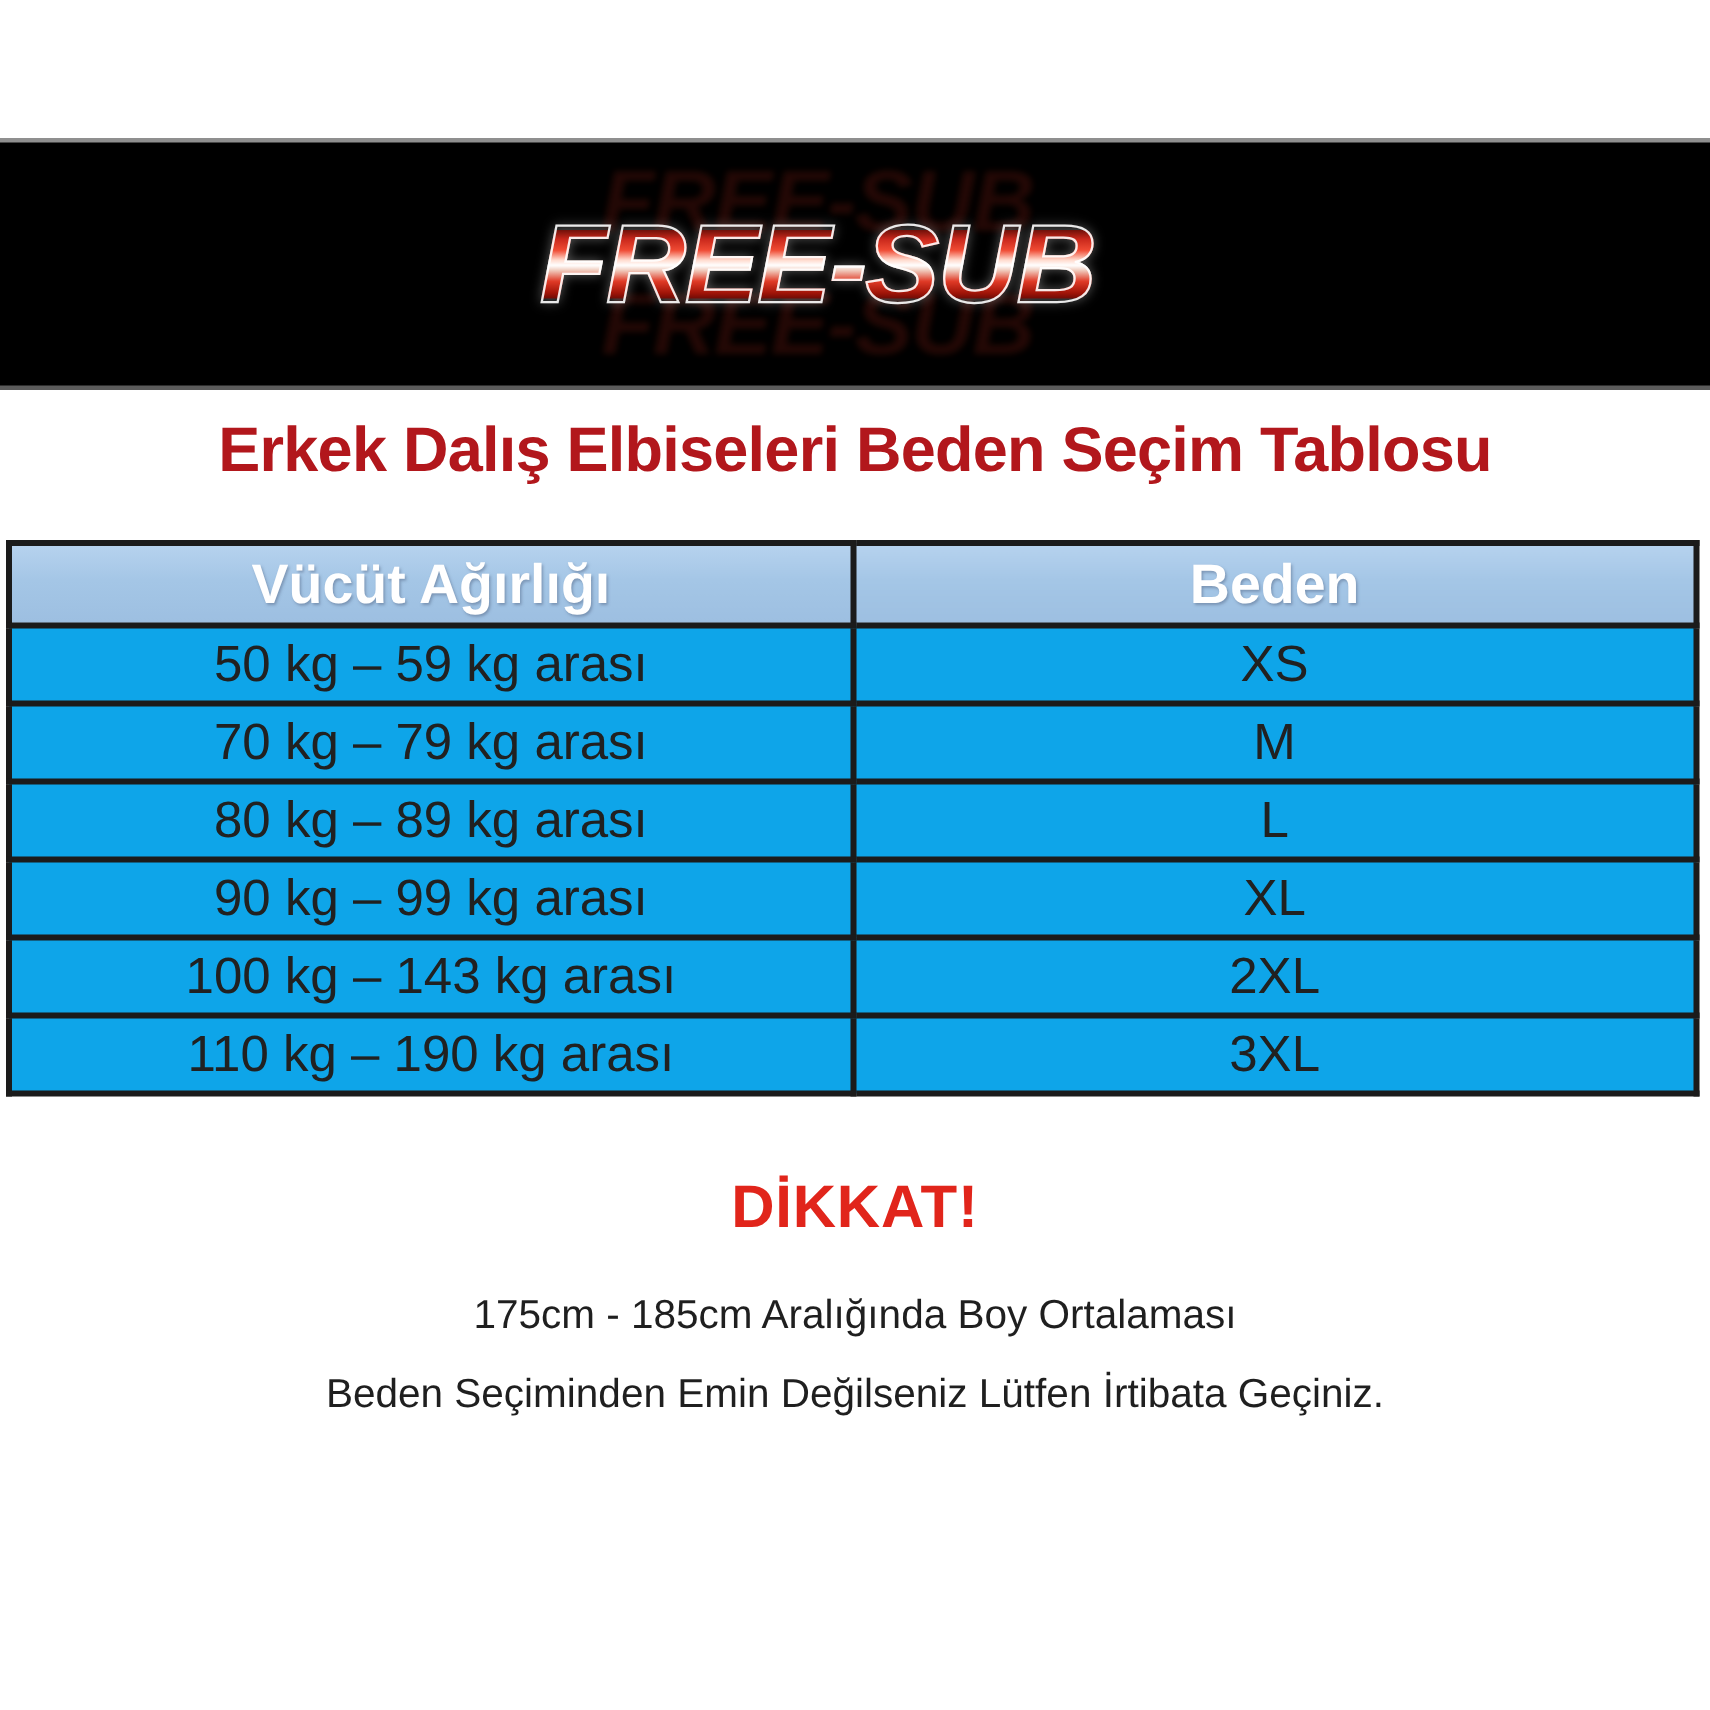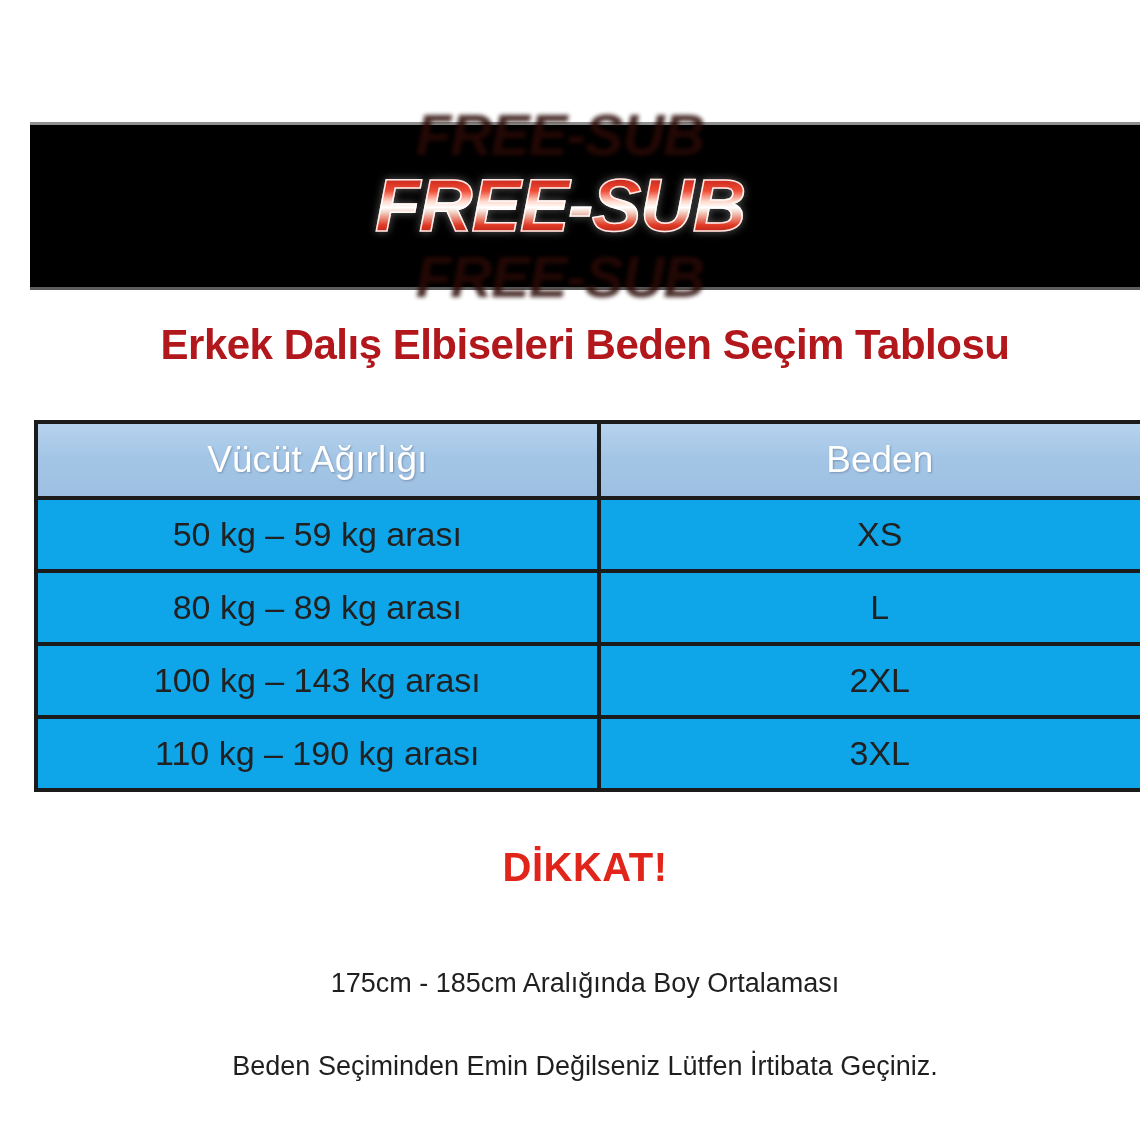--- a/index.html
+++ b/index.html
@@ -4,21 +4,21 @@
 <style>
   :root{
     --banner-bg:#000000;
     --title-red:#b2171c;
     --alert-red:#e1251b;
     --logo-red:#e8392a;
     --header-bg:#a4c6e6;
     --border-dark:#1b1b1b;
     --body-text:#212121;
   }
-  *{margin:0;padding:15px;box-sizing:border-box;}
+  *{margin:0;padding:0;box-sizing:border-box;}
   html,body{background:#ffffff;}
   body{
     width:1140px;height:1140px;
     font-family:"Liberation Sans", sans-serif;
     overflow:hidden;
     position:relative;
   }
 
   
   .banner{
@@ -92,34 +92,34 @@
     border:4px solid var(--border-dark);
     text-align:center;
     vertical-align:middle;
   }
   table.size-table th{
     width:50%;
     height:55px;
     background:linear-gradient(180deg,#b6d2ee 0%, var(--header-bg) 45%, #9dbfe1 100%);
     color:#ffffff;
     font-size:37px;
-    font-weight:400;
+    font-weight:700;
     text-shadow:1px 1px 2px rgba(90,110,140,0.55);
   }
   table.size-table td{
     height:52px;
     background:#0ea5e9;
     color:var(--body-text);
     font-size:34px;
     font-weight:400;
   }
 
   
   .notice-heading{
-    margin-top:38px;
+    margin-top:52px;
     text-align:center;
     font-size:40px;
     font-weight:700;
     color:var(--alert-red);
     letter-spacing:0.5px;
   }
   .notice-lines{
     margin-top:22px;
     text-align:center;
     font-size:27px;
@@ -147,22 +147,30 @@
       <th>Vücüt Ağırlığı</th>
       <th>Beden</th>
     </tr>
   </thead>
   <tbody>
     <tr>
       <td>50 kg – 59 kg arası</td>
       <td>XS</td>
     </tr>
     <tr>
+      <td>70 kg – 79 kg arası</td>
+      <td>M</td>
+    </tr>
+    <tr>
       <td>80 kg – 89 kg arası</td>
       <td>L</td>
+    </tr>
+    <tr>
+      <td>90 kg – 99 kg arası</td>
+      <td>XL</td>
     </tr>
     <tr>
       <td>100 kg – 143 kg arası</td>
       <td>2XL</td>
     </tr>
     <tr>
       <td>110 kg – 190 kg arası</td>
       <td>3XL</td>
     </tr>
   </tbody>

